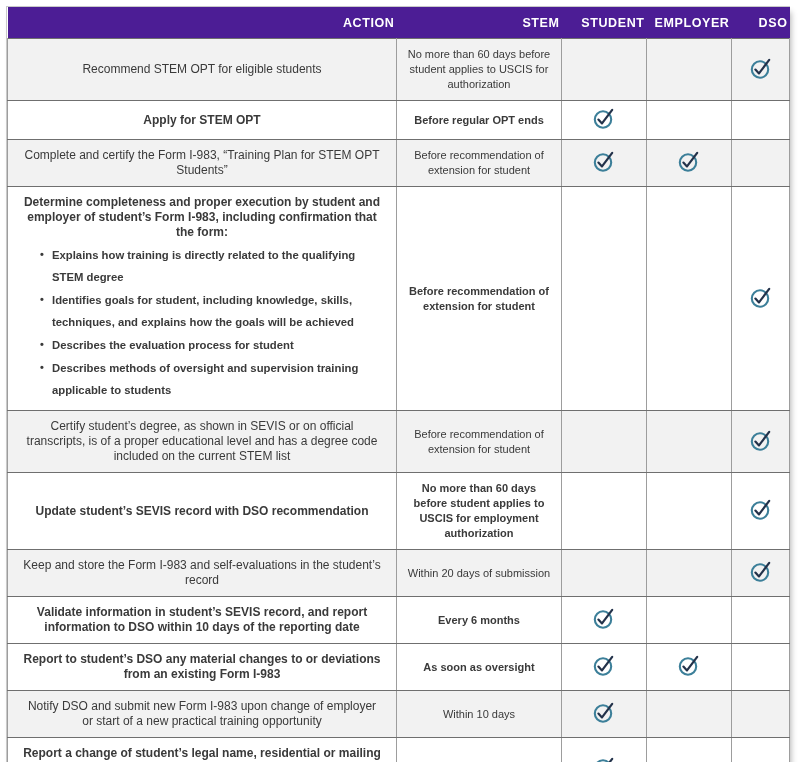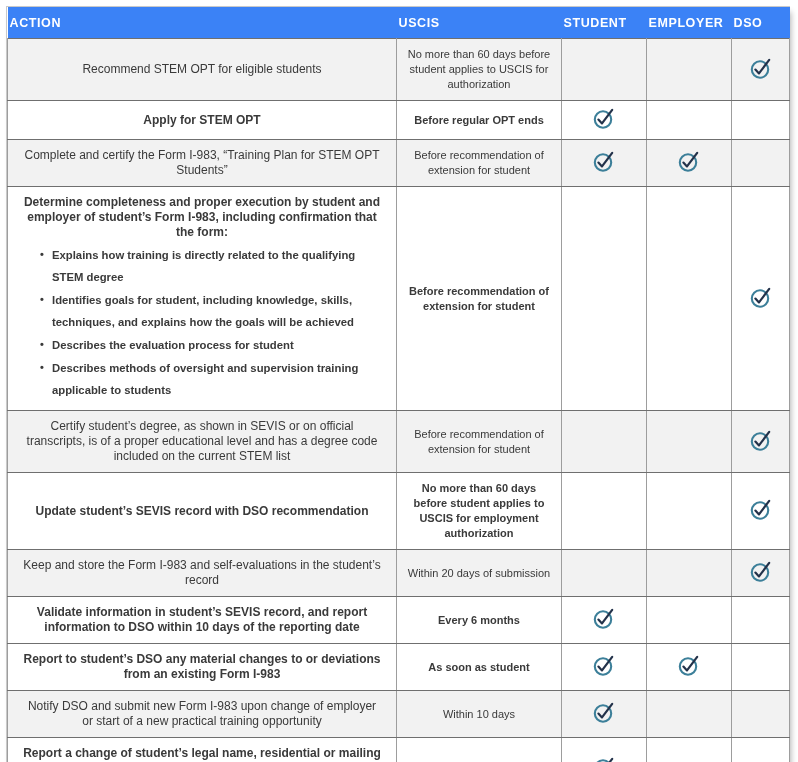--- a/index.html
+++ b/index.html
@@ -38,26 +38,26 @@
     table-layout: fixed;
   }
 
   table.matrix col.c-action   { width: 389px; }
   table.matrix col.c-when     { width: 165px; }
   table.matrix col.c-student  { width: 85px; }
   table.matrix col.c-employer { width: 85px; }
   table.matrix col.c-dso      { width: 58px; }
 
   thead th {
-    background: #3b82f6;
+    background: #4c1d95;
     color: #ffffff;
     font-size: 12.5px;
     font-weight: bold;
     letter-spacing: 0.6px;
-    text-align: left;
+    text-align: right;
     padding: 8px 2px 8px;
     border: none;
     height: 15px;
     vertical-align: middle;
   }
 
   tbody td {
     border: 1px solid #9d9d9d;
     border-top-color: #6f6f6f;
     border-bottom-color: #6f6f6f;
@@ -121,21 +121,21 @@
       <colgroup>
         <col class="c-action">
           <col class="c-when">
           <col class="c-student">
           <col class="c-employer">
           <col class="c-dso">
       </colgroup>
       <thead>
         <tr>
           <th>ACTION</th>
-          <th>USCIS</th>
+          <th>STEM</th>
           <th>STUDENT</th>
           <th>EMPLOYER</th>
           <th>DSO</th>
         </tr>
       </thead>
       <tbody id="table-body">
           <tr class="shade">
             <td class="action-cell">
               <span class="intro-line">Recommend STEM OPT for eligible students</span>
             </td>
@@ -237,21 +237,21 @@
                   <circle cx="12" cy="14.5" r="8.2" fill="none" stroke="#3c7f99" stroke-width="2.1"></circle>
                   <path d="M7.4 14.6 L11 18.4 L21.2 4.8" fill="none" stroke="#23324a" stroke-width="2.2" stroke-linecap="round" stroke-linejoin="round"></path>
                 </svg></span></td>
             <td class="mark-cell"><span class="empty-mark"></span></td>
             <td class="mark-cell"><span class="empty-mark"></span></td>
           </tr>
           <tr class="plain">
             <td class="action-cell">
               <span class="intro-line">Report to student’s DSO any material changes to or deviations from an existing Form I-983</span>
             </td>
-            <td class="when-cell">As soon as student</td>
+            <td class="when-cell">As soon as oversight</td>
             <td class="mark-cell"><span class="check"><svg viewBox="0 0 26 26" xmlns="http://www.w3.org/2000/svg">
                   <circle cx="12" cy="14.5" r="8.2" fill="none" stroke="#3c7f99" stroke-width="2.1"></circle>
                   <path d="M7.4 14.6 L11 18.4 L21.2 4.8" fill="none" stroke="#23324a" stroke-width="2.2" stroke-linecap="round" stroke-linejoin="round"></path>
                 </svg></span></td>
             <td class="mark-cell"><span class="check"><svg viewBox="0 0 26 26" xmlns="http://www.w3.org/2000/svg">
                   <circle cx="12" cy="14.5" r="8.2" fill="none" stroke="#3c7f99" stroke-width="2.1"></circle>
                   <path d="M7.4 14.6 L11 18.4 L21.2 4.8" fill="none" stroke="#23324a" stroke-width="2.2" stroke-linecap="round" stroke-linejoin="round"></path>
                 </svg></span></td>
             <td class="mark-cell"><span class="empty-mark"></span></td>
           </tr>

